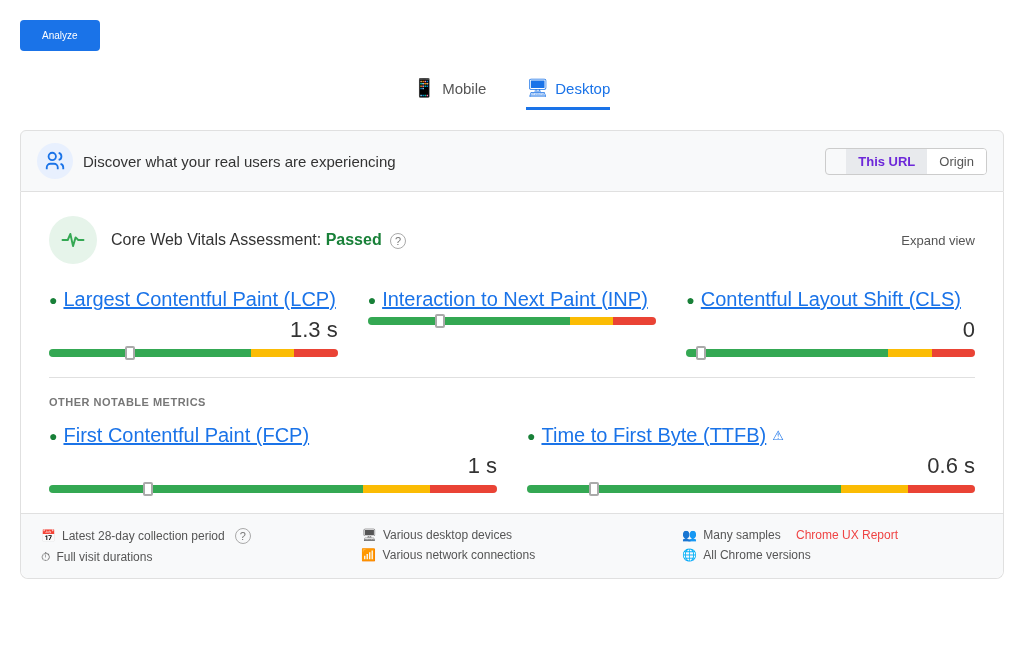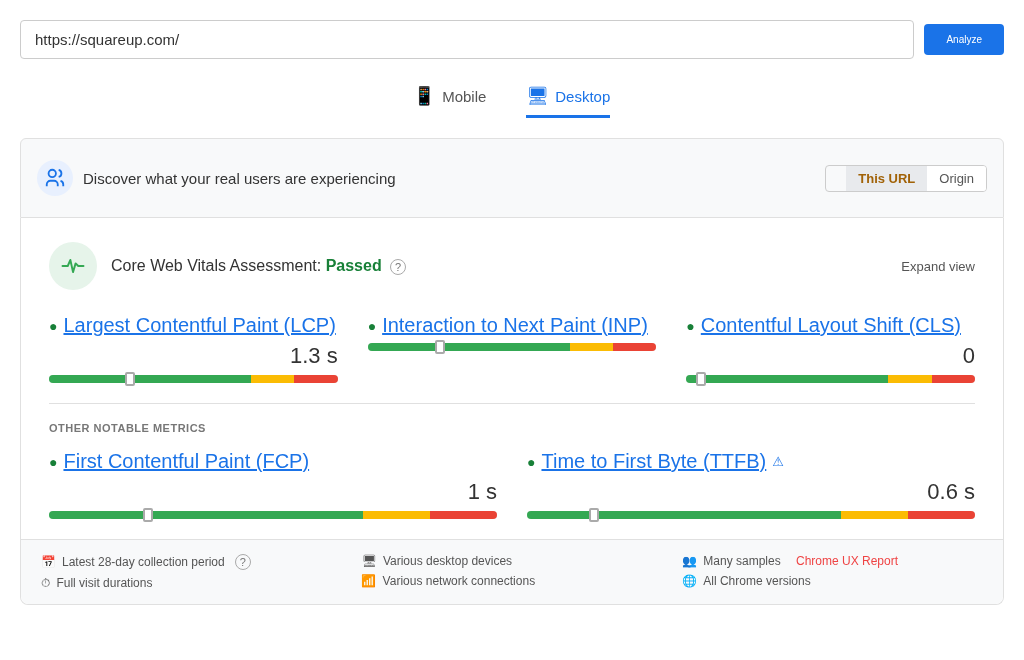--- a/index.html
+++ b/index.html
@@ -63,21 +63,21 @@
     .tab-icon { font-size: 18px; }
 
     
     .real-users-banner {
       display: flex;
       align-items: center;
       justify-content: space-between;
       background: #f8f9fa;
       border: 1px solid #e0e0e0;
       border-radius: 6px 6px 0 0;
-      padding: 21px 16px;
+      padding: 12px 16px;
       margin-bottom: 0;
     }
     .banner-left {
       display: flex;
       align-items: center;
       gap: 10px;
     }
     .banner-icon {
       width: 36px;
       height: 36px;
@@ -99,21 +99,21 @@
     .toggle-btn {
       padding: 5px 12px;
       font-size: 13px;
       background: #fff;
       color: #555;
       border: none;
       cursor: pointer;
     }
     .toggle-btn.active {
       background: #e8eaed;
-      color: #a16207;
+      color: #6d28d9;
       font-weight: 600;
       margin-left: 20px;
     }
 
     
     .main-card {
       border: 1px solid #e0e0e0;
       border-top: none;
       border-radius: 0 0 8px 8px;
       padding: 24px 28px;
@@ -274,21 +274,20 @@
       cursor: pointer;
     }
 
     
     .heartbeat-svg { width: 28px; height: 28px; }
   </style>
 </head>
 <body>
 
 <div class="url-bar">
-  <input class="url-input" type="text" value="https://squareup.com/" style="">
   <button class="analyze-btn">Analyze</button>
 </div>
 
 <div class="tabs">
   <div class="tab">
     <span class="tab-icon">📱</span>
     <span>Mobile</span>
   </div>
   <div class="tab active">
     <span class="tab-icon">🖥</span>

